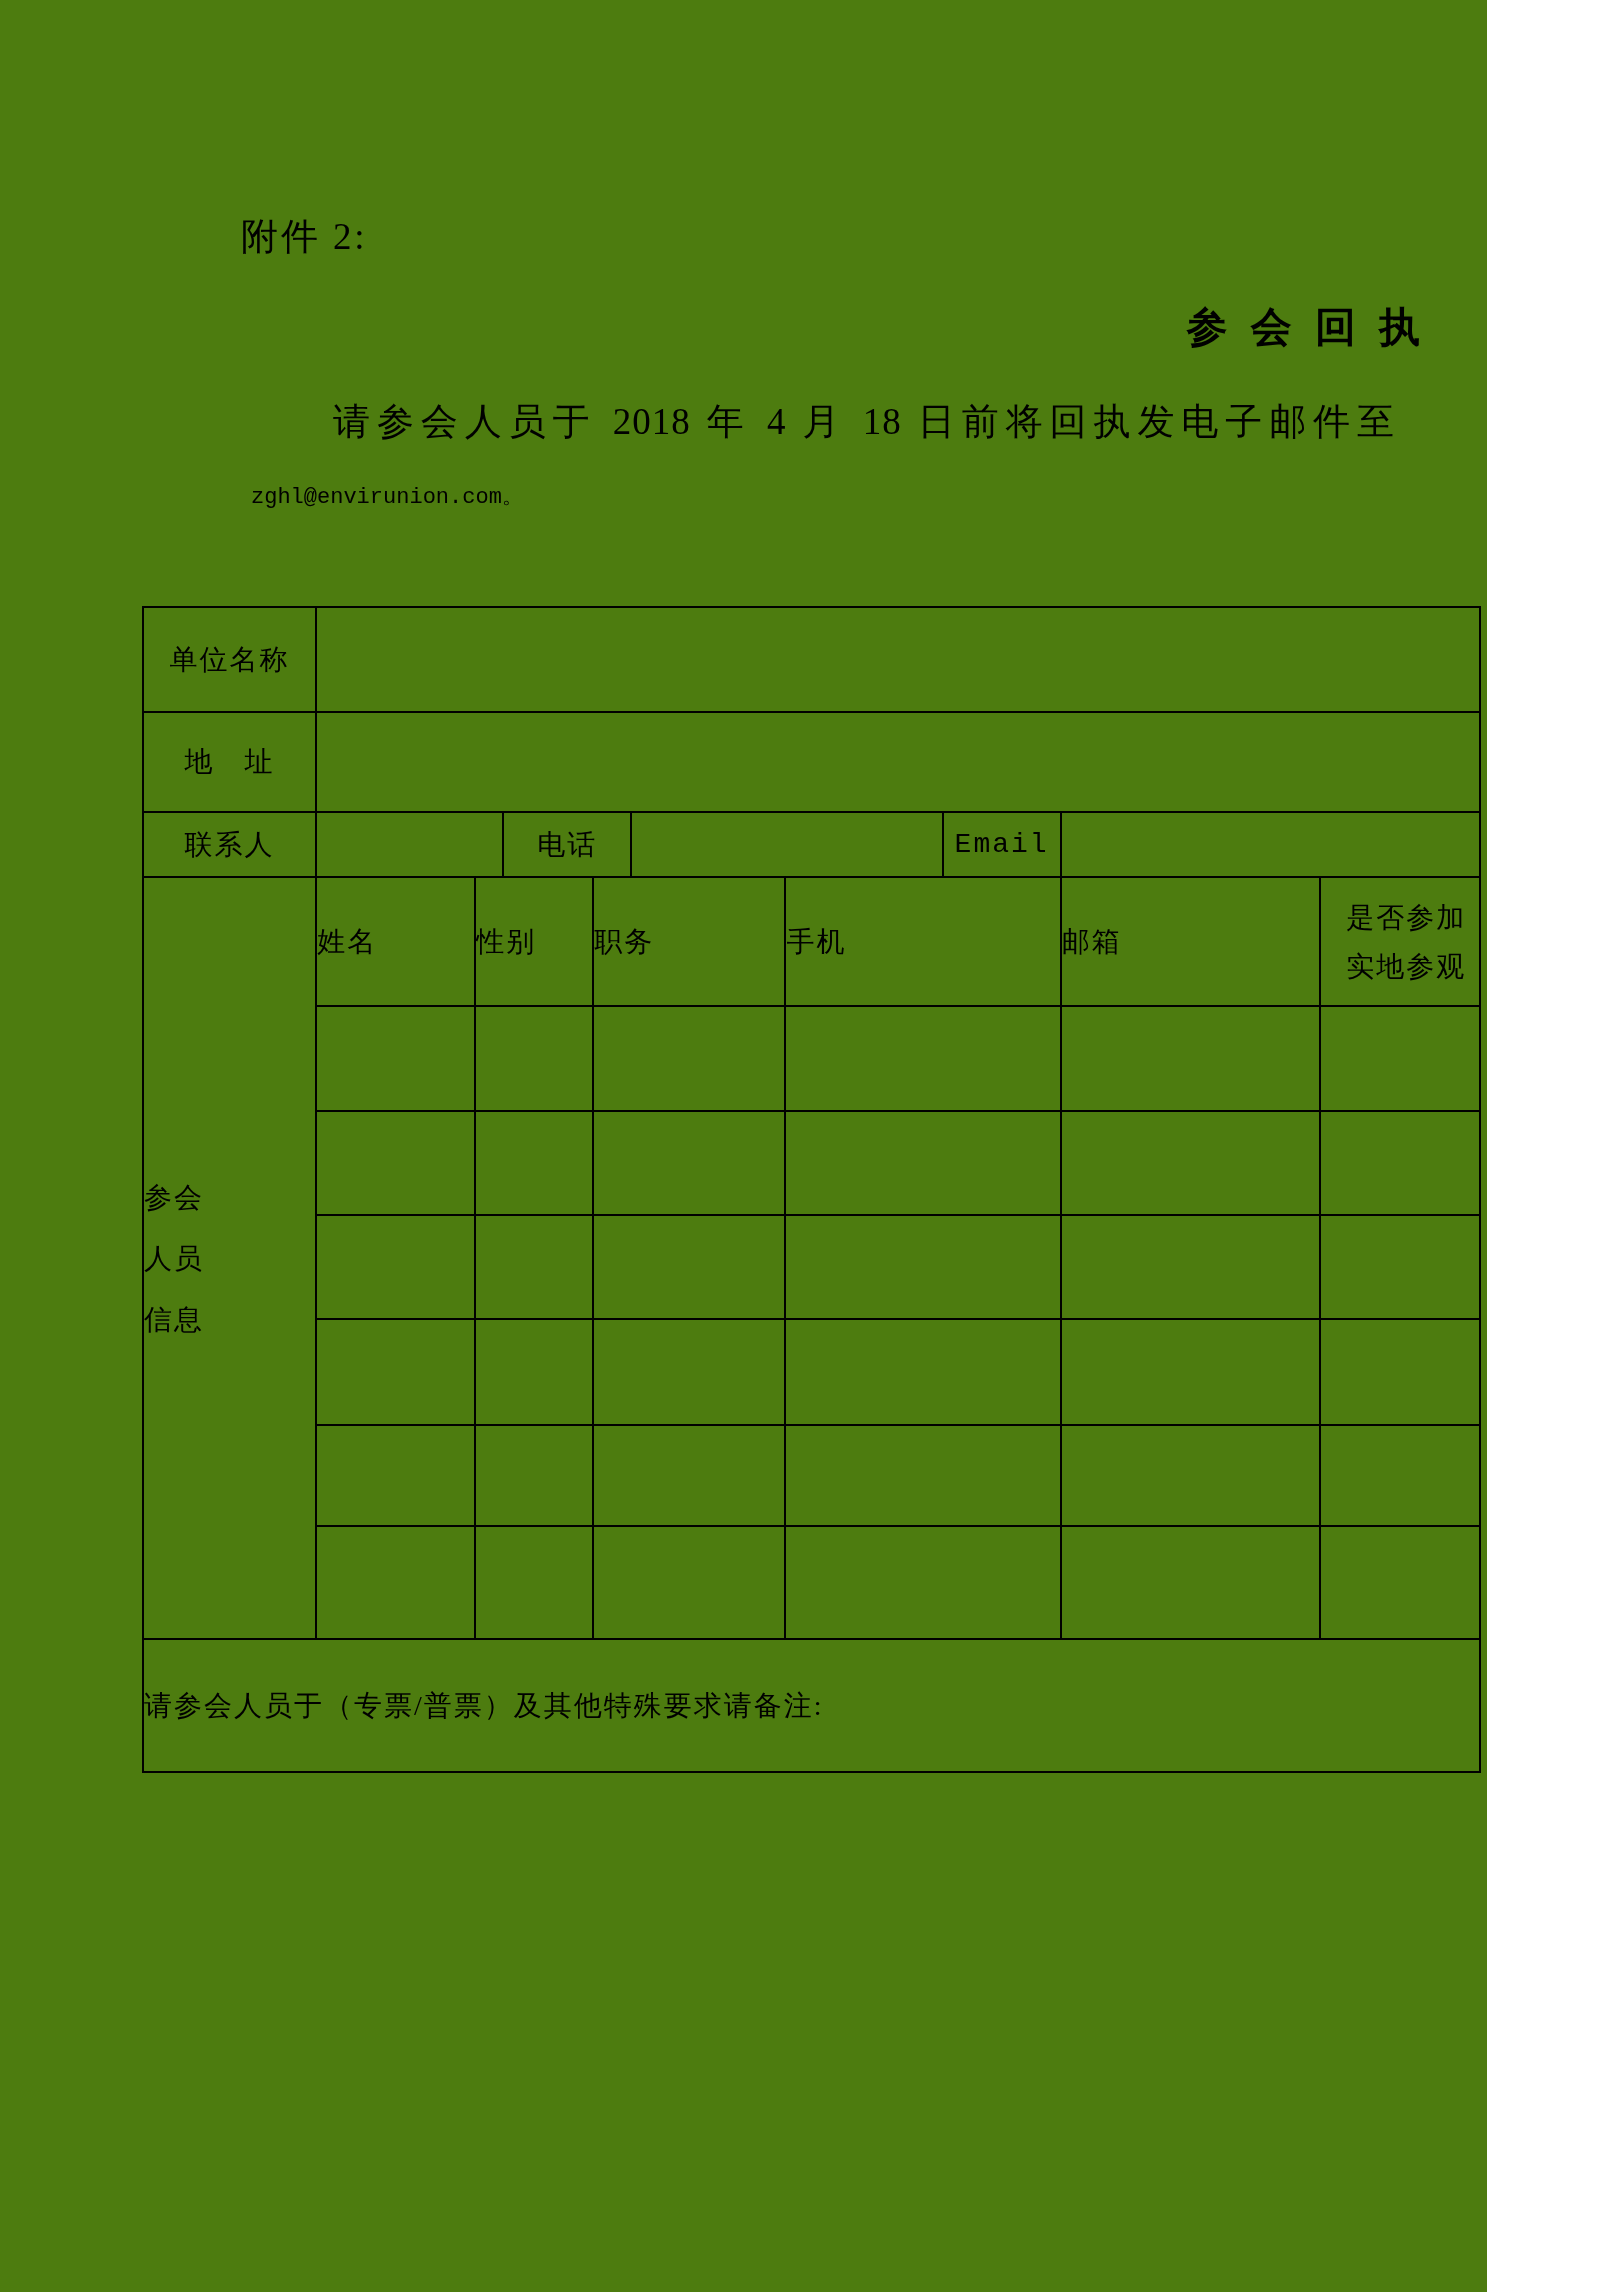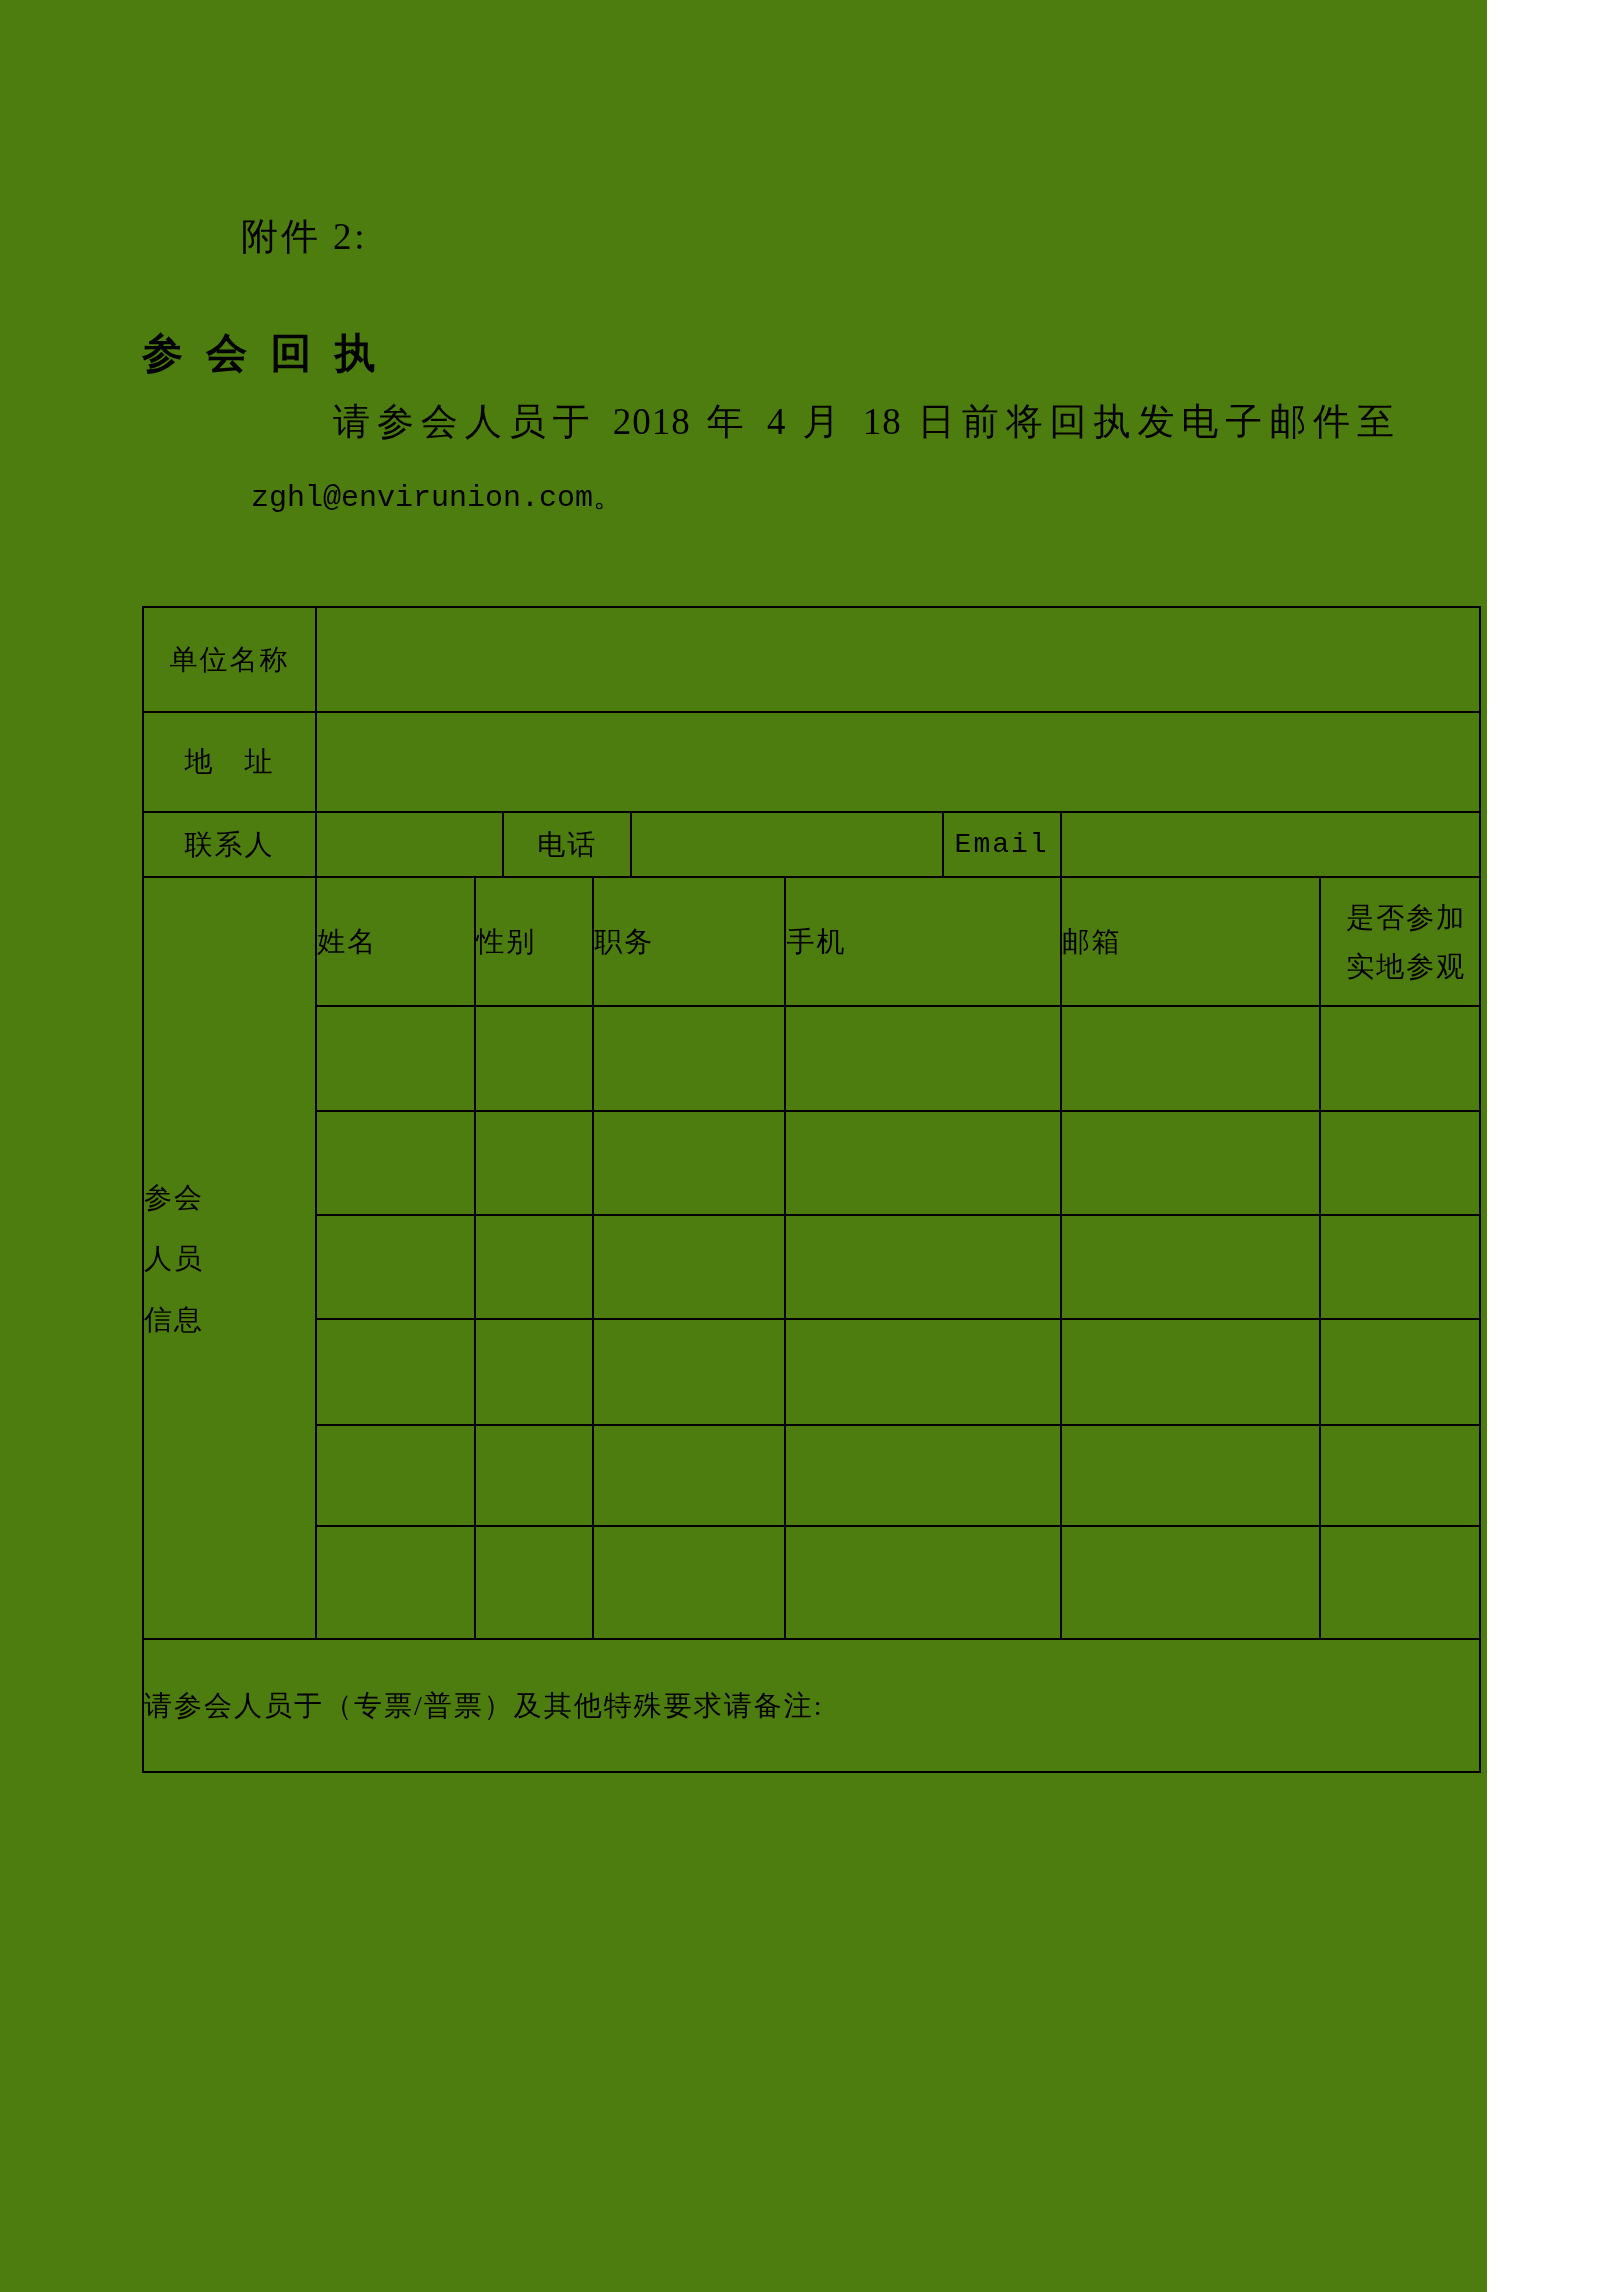--- a/index.html
+++ b/index.html
@@ -22,47 +22,46 @@
     top: 212px;
     font-size: 37px;
     letter-spacing: 2.9px;
     white-space: nowrap;
   }
   .doc-title {
     position: absolute;
     left: 142px;
     top: 300px;
     width: 1284px;
-    text-align: left;
+    text-align: right;
     font-size: 41px;
     font-weight: bold;
     letter-spacing: 5.9px;
     font-family: "Liberation Sans", "DejaVu Sans", sans-serif;
     white-space: nowrap;
-    margin-top: 26px;
   }
   .intro {
     position: absolute;
     left: 242px;
     top: 384px;
     width: 1144px;
     font-size: 37px;
     line-height: 76px;
     letter-spacing: 1px;
     margin-left: 9px;
   }
   .intro-line1 {
     text-indent: 82px;
     text-align: justify;
     text-align-last: justify;
     white-space: nowrap;
   }
   .intro-line2 {
     font-family: "Liberation Mono", "DejaVu Sans Mono", monospace;
-    font-size: 30px;
+    font-size: 22px;
     letter-spacing: 0;
   }
   table.reply-form {
     position: absolute;
     left: 142px;
     top: 606px;
     width: 1339px;
     border-collapse: collapse;
     table-layout: fixed;
     border: 2.9px solid #000;

